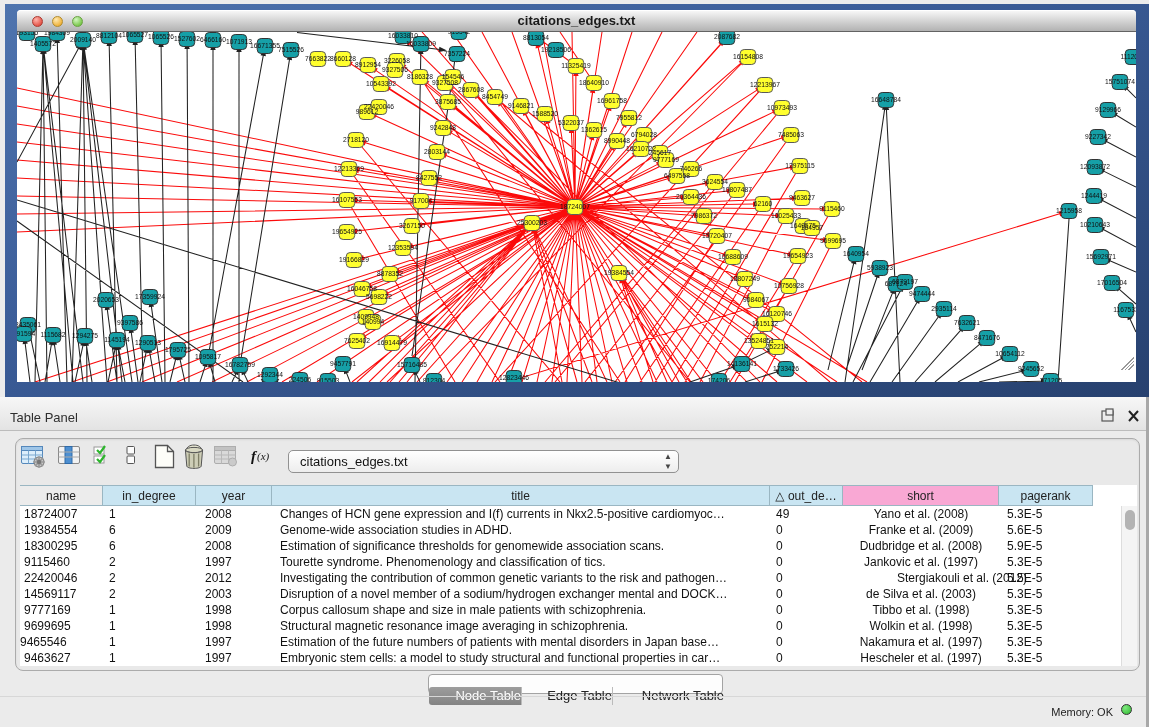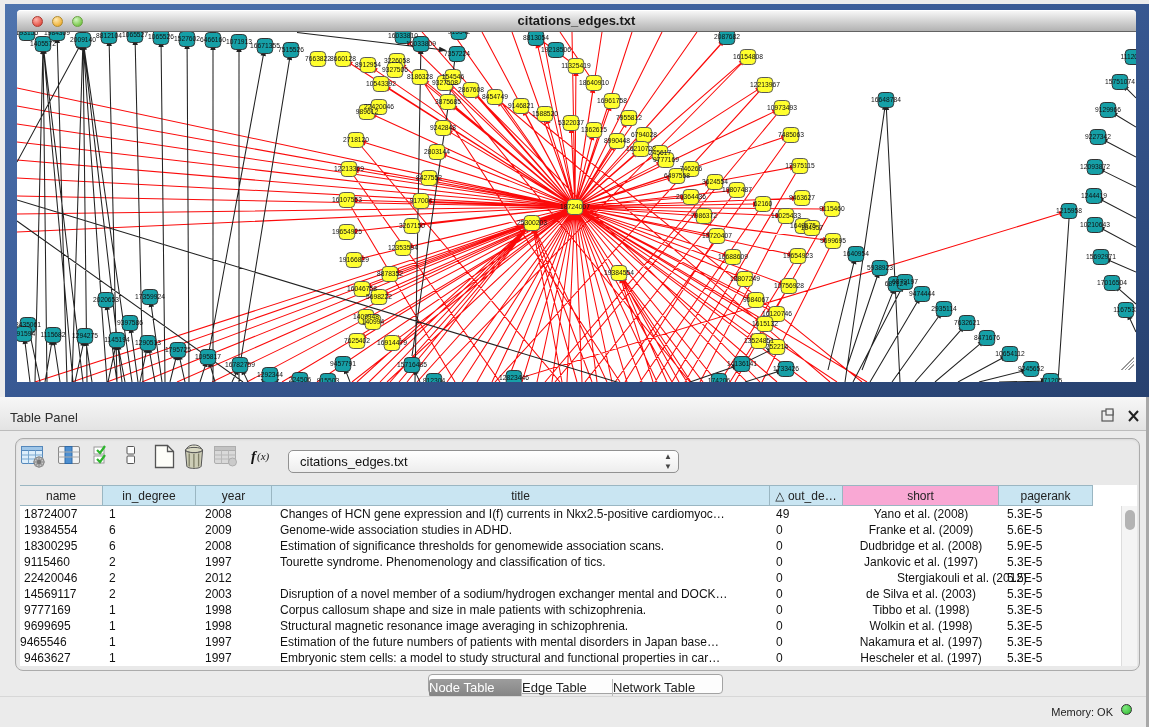--- a/index.html
+++ b/index.html
@@ -43,21 +43,21 @@
 #tbl .tr { position:absolute; left:0; width:1073px; height:16px; }
 #tbl .td { position:absolute; top:0; height:16px; line-height:16px; overflow:hidden;
   white-space:nowrap; }
 #vsb { position:absolute; right:0; top:21px; width:16px; height:160px; background:#f4f4f4;
   border-left:1px solid #ddd; }
 #vsb .th2 { position:absolute; left:2.5px; top:4px; width:10px; height:20px;
   border-radius:5px; background:#b3b3b3; }
 
 #tabs { position:absolute; left:428px; top:277px; width:295px; height:20px;
   border:1px solid #a3a3a3; border-radius:4px; background:#fdfdfd; font-size:13px; }
-#tabs .seg { position:absolute; top:4px; height:18px; line-height:18px; text-align:left;
+#tabs .seg { position:absolute; top:12px; height:18px; line-height:18px; text-align:right;
   color:#222; }
 #tabs .sel { background:linear-gradient(#9d9d9d,#838383); color:#fff;
   border-radius:3px 0 0 3px; }
 
 #status { position:absolute; left:0; top:299px; width:1149px; height:27px;
   border-top:1px solid #d7d7d7; }
 #status .m { position:absolute; right:36px; top:9px; font-size:11px; color:#222; }
 #status .dot { position:absolute; right:17px; top:7px; width:11px; height:11px;
   border-radius:50%; background:radial-gradient(circle at 35% 30%,#7fe87f,#2fba2f);
   border:1px solid #333; }
@@ -471,20 +471,21 @@
           <div class="td" style="left:176px;width:76px;padding-left:9px">1997</div>
           <div class="td" style="left:252px;width:498px;padding-left:8px">Tourette syndrome. Phenomenology and classification of tics.</div>
           <div class="td" style="left:750px;width:73px;padding-left:6px">0</div>
           <div class="td" style="left:823px;width:156px;text-align:center">Jankovic et al. (1997)</div>
           <div class="td" style="left:979px;width:94px;padding-left:8px">5.3E-5</div>
         </div>
         <div class="tr" style="top:85px">
           <div class="td" style="left:0px;width:83px;padding-left:4px">22420046</div>
           <div class="td" style="left:83px;width:93px;padding-left:6px">2</div>
           <div class="td" style="left:176px;width:76px;padding-left:9px">2012</div>
+          <div class="td" style="left:252px;width:498px;padding-left:8px">Investigating the contribution of common genetic variants to the risk and pathogen…</div>
           <div class="td" style="left:750px;width:73px;padding-left:6px">0</div>
           <div class="td" style="left:864px;width:156px;text-align:center">Stergiakouli et al. (2012)</div>
           <div class="td" style="left:979px;width:94px;padding-left:8px">5.5E-5</div>
         </div>
         <div class="tr" style="top:101px">
           <div class="td" style="left:0px;width:83px;padding-left:4px">14569117</div>
           <div class="td" style="left:83px;width:93px;padding-left:6px">2</div>
           <div class="td" style="left:176px;width:76px;padding-left:9px">2003</div>
           <div class="td" style="left:252px;width:498px;padding-left:8px">Disruption of a novel member of a sodium/hydrogen exchanger mental and DOCK…</div>
           <div class="td" style="left:750px;width:73px;padding-left:6px">0</div>

